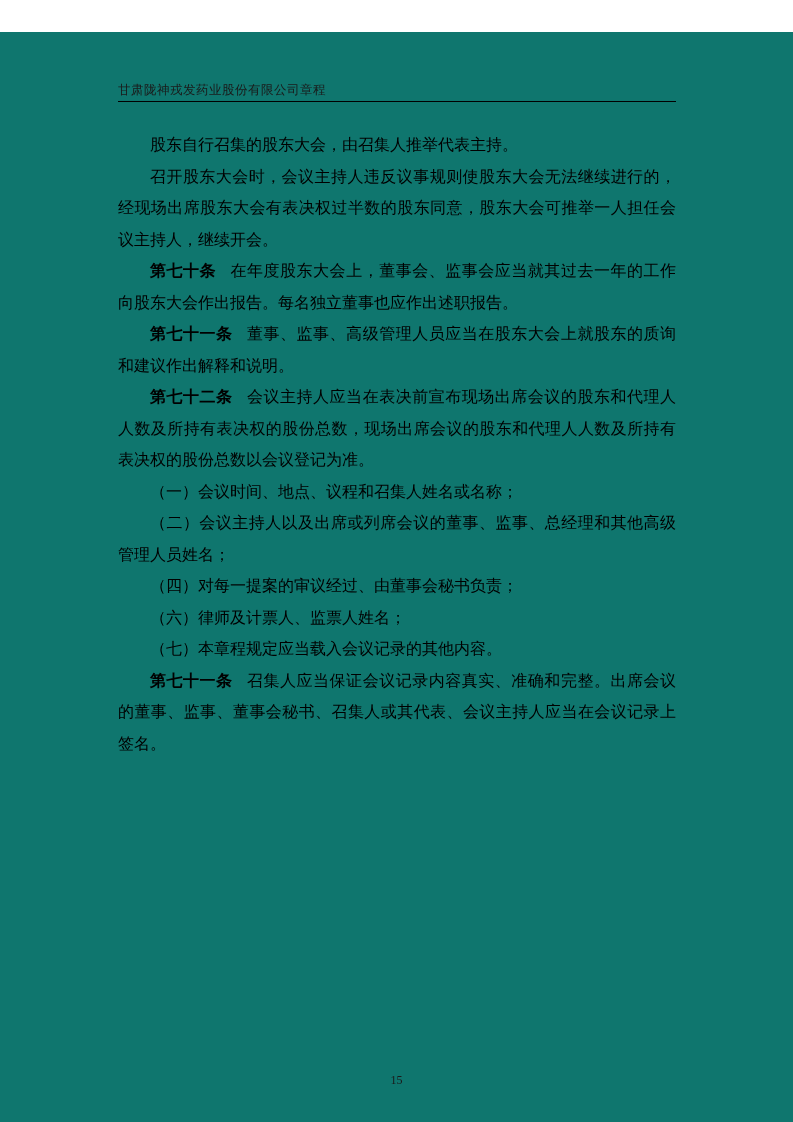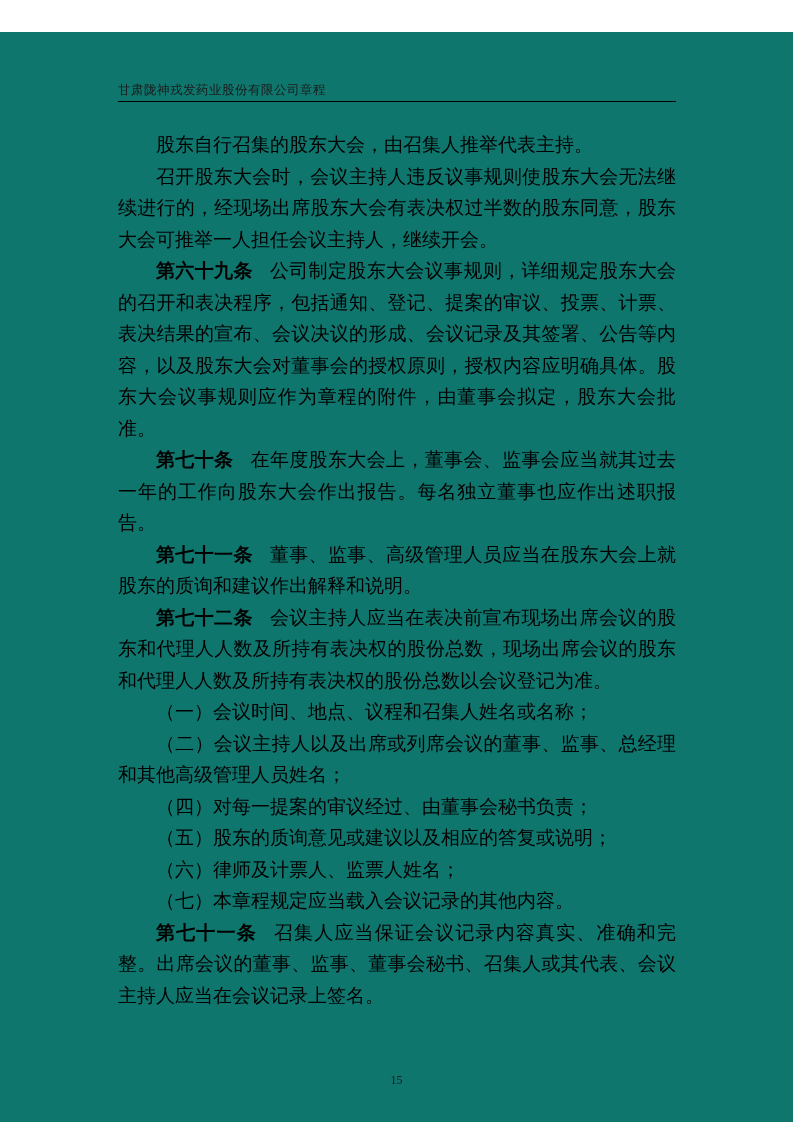--- a/index.html
+++ b/index.html
@@ -30,21 +30,21 @@
   }
   .doc-body {
     position: absolute;
     left: 118px;
     top: 97px;
     width: 558px;
     text-align: justify;
   }
   .para {
     margin: 0;
-    font-size: 19px;
+    font-size: 16px;
     line-height: 31.5px;
     text-indent: 2em;
     word-break: break-all;
   }
   .article-label {
     font-weight: bold;
     margin-right: 0.9em;
   }
   .footer {
     position: absolute;
@@ -63,28 +63,26 @@
 <body>
 
 <div class="page">
   <div class="header">
     <span class="header-title">甘肃陇神戎发药业股份有限公司章程</span>
   </div>
 
   <div class="doc-body">
       <p class="para"><span>股东自行召集的股东大会，由召集人推举代表主持。</span></p>
       <p class="para"><span>召开股东大会时，会议主持人违反议事规则使股东大会无法继续进行的，经现场出席股东大会有表决权过半数的股东同意，股东大会可推举一人担任会议主持人，继续开会。</span></p>
-      <p class="para"><span class="article-label">第六十九条</span><span>公司制定股东大会议事规则，详细规定股东大会的召开和表决程序，包括通知、登记、提案的审议、投票、计票、表决结果的宣布、会议决议的形成、会议记录及其签署、公告等内容，以及股东大会对董事会的授权原则，授权内容应明确具体。股东大会议事规则应作为章程的附件，由董事会拟定，股东大会批准。</span></p>
       <p class="para"><span class="article-label">第七十条</span><span>在年度股东大会上，董事会、监事会应当就其过去一年的工作向股东大会作出报告。每名独立董事也应作出述职报告。</span></p>
       <p class="para"><span class="article-label">第七十一条</span><span>董事、监事、高级管理人员应当在股东大会上就股东的质询和建议作出解释和说明。</span></p>
       <p class="para"><span class="article-label">第七十二条</span><span>会议主持人应当在表决前宣布现场出席会议的股东和代理人人数及所持有表决权的股份总数，现场出席会议的股东和代理人人数及所持有表决权的股份总数以会议登记为准。</span></p>
       <p class="para"><span>（一）会议时间、地点、议程和召集人姓名或名称；</span></p>
       <p class="para"><span>（二）会议主持人以及出席或列席会议的董事、监事、总经理和其他高级管理人员姓名；</span></p>
       <p class="para"><span>（四）对每一提案的审议经过、由董事会秘书负责；</span></p>
-      <p class="para"><span>（五）股东的质询意见或建议以及相应的答复或说明；</span></p>
       <p class="para"><span>（六）律师及计票人、监票人姓名；</span></p>
       <p class="para"><span>（七）本章程规定应当载入会议记录的其他内容。</span></p>
       <p class="para"><span class="article-label">第七十一条</span><span>召集人应当保证会议记录内容真实、准确和完整。出席会议的董事、监事、董事会秘书、召集人或其代表、会议主持人应当在会议记录上签名。</span></p>
     </div>
 
   <div class="footer">
     <span class="page-number">15</span>
   </div>
 </div>
 

